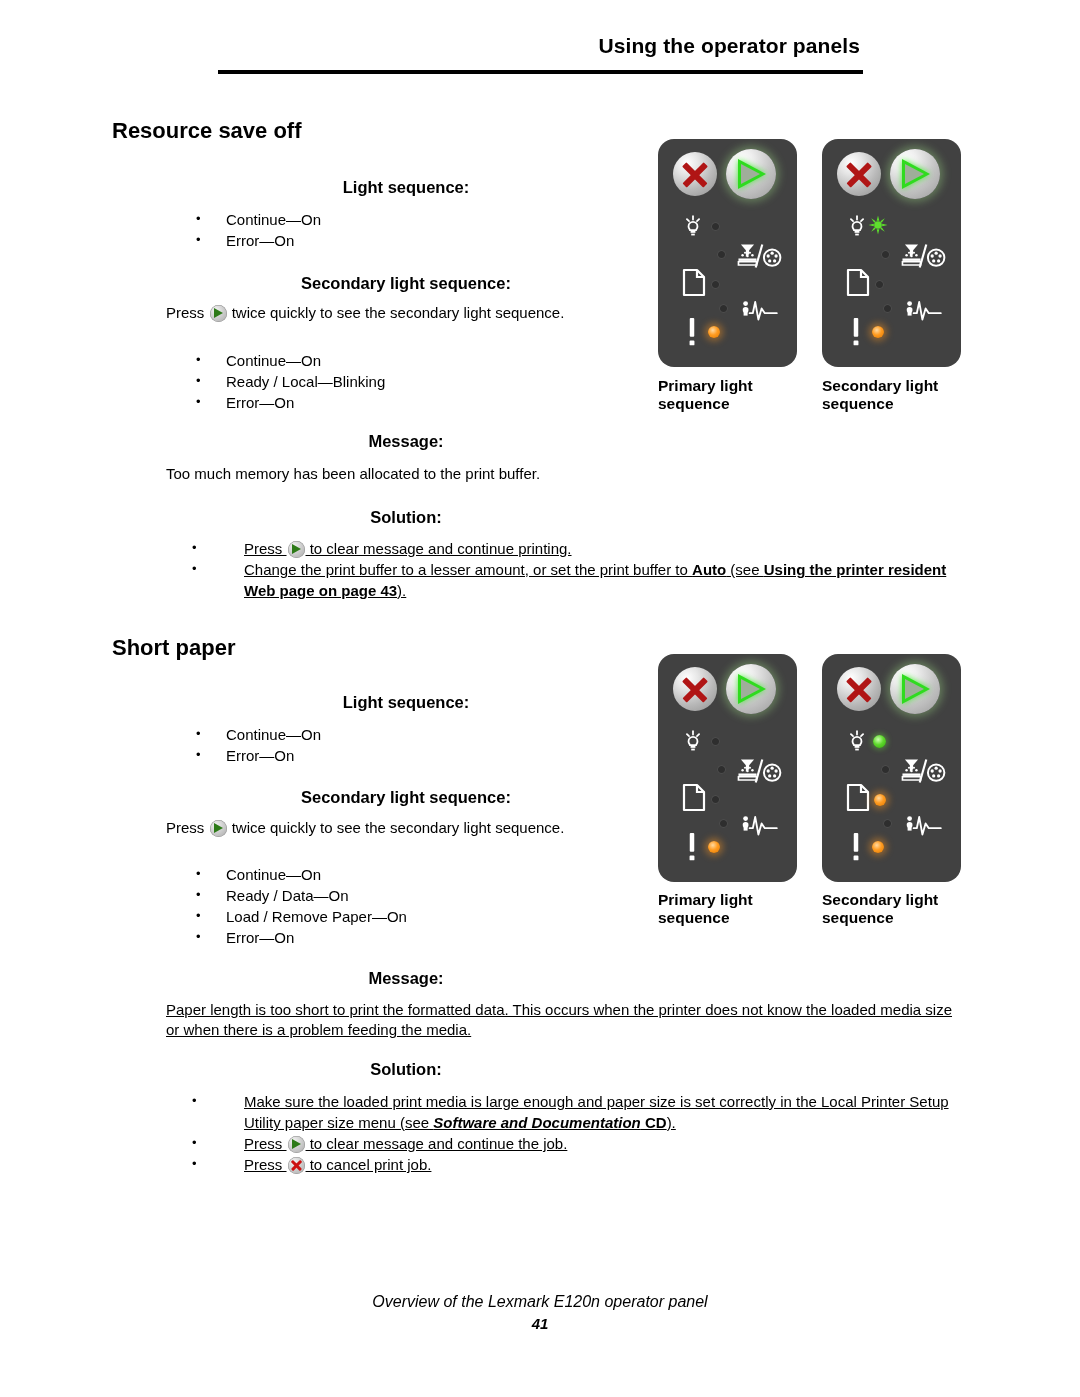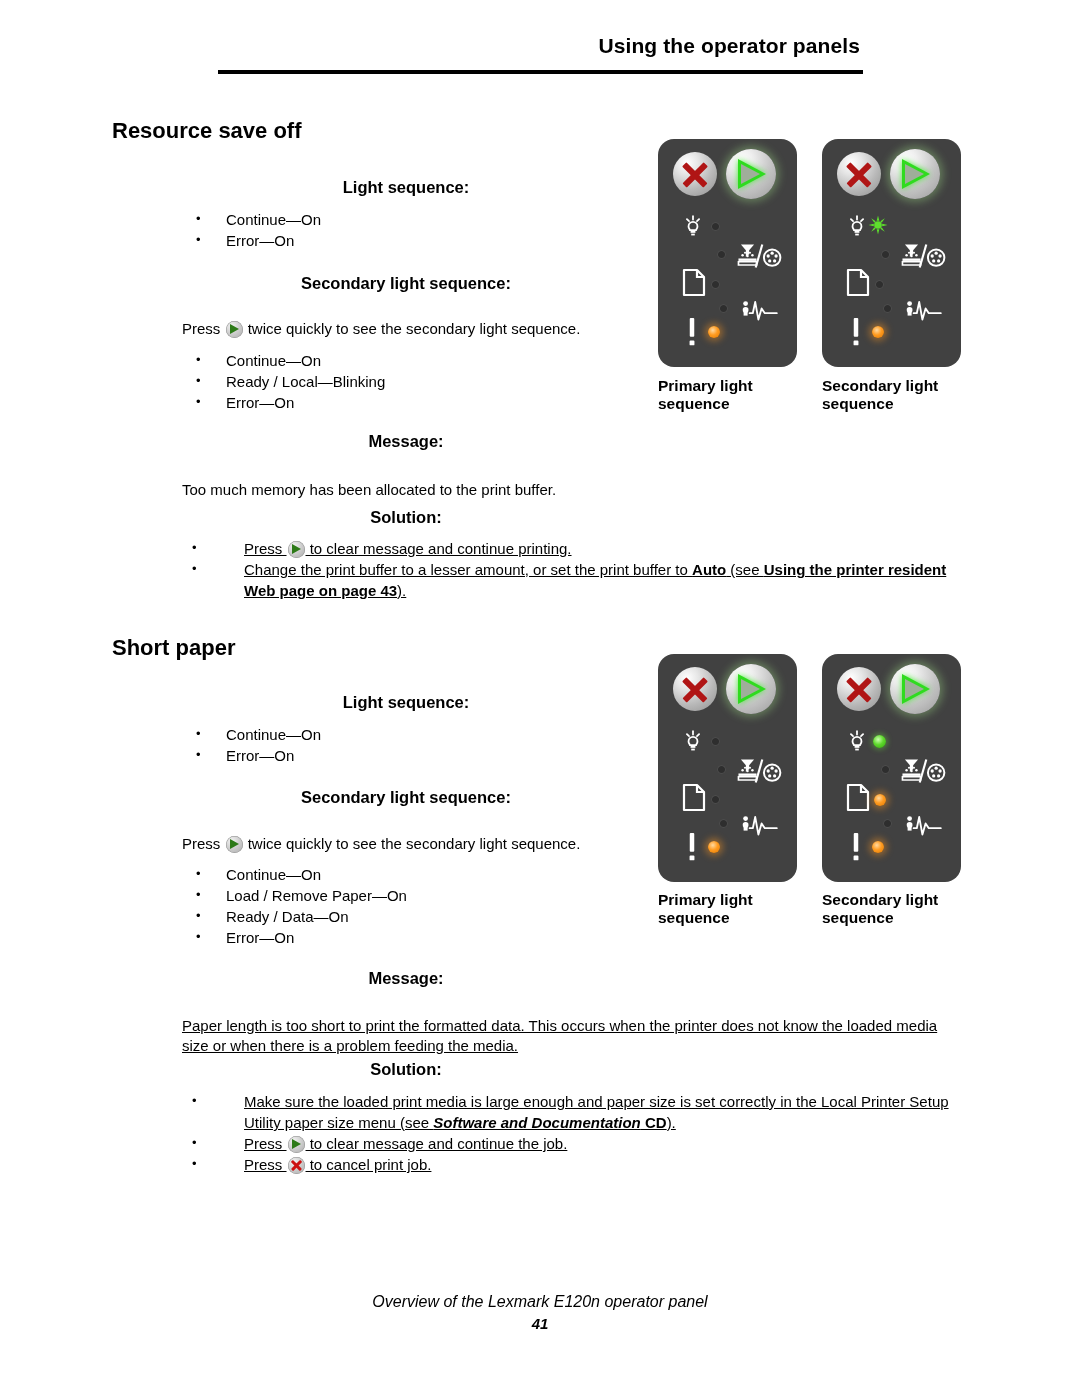--- a/index.html
+++ b/index.html
@@ -60,21 +60,21 @@
     width: 800px;
   }
 
   h4.sub {
     margin: 0;
     font-size: 16.5px;
     font-weight: bold;
     text-align: center;
   }
   p.txt {
-    margin: 16px;
+    margin: 0;
     font-size: 15px;
     line-height: 20px;
   }
   ul.bullets {
     margin: 0;
     padding: 0;
     list-style: none;
   }
   ul.bullets li {
     font-size: 15px;
@@ -452,22 +452,22 @@
   <div class="body-col" style="top:818px;">
     <p class="txt">
       <span>Press</span>
       <span class="inline-btn"><span class="tri"></span></span>
       <span>twice quickly to see the secondary light sequence.</span>
     </p>
   </div>
 
   <ul class="bullets" style="position:absolute;left:166px;top:864px;width:480px;">
     <li>Continue—On</li>
+    <li>Ready / Data—On</li>
     <li>Load / Remove Paper—On</li>
-    <li>Ready / Data—On</li>
     <li>Error—On</li>
   </ul>
 
   <div class="body-col" style="top:969px;">
     <h4 class="sub">Message:</h4>
   </div>
   <div class="body-col wide" style="top:1000px;width:800px;text-decoration:underline;">
     <p class="txt">Paper length is too short to print the formatted data. This occurs when the printer does not know the loaded media size or when there is a problem feeding the media.</p>
   </div>
 

